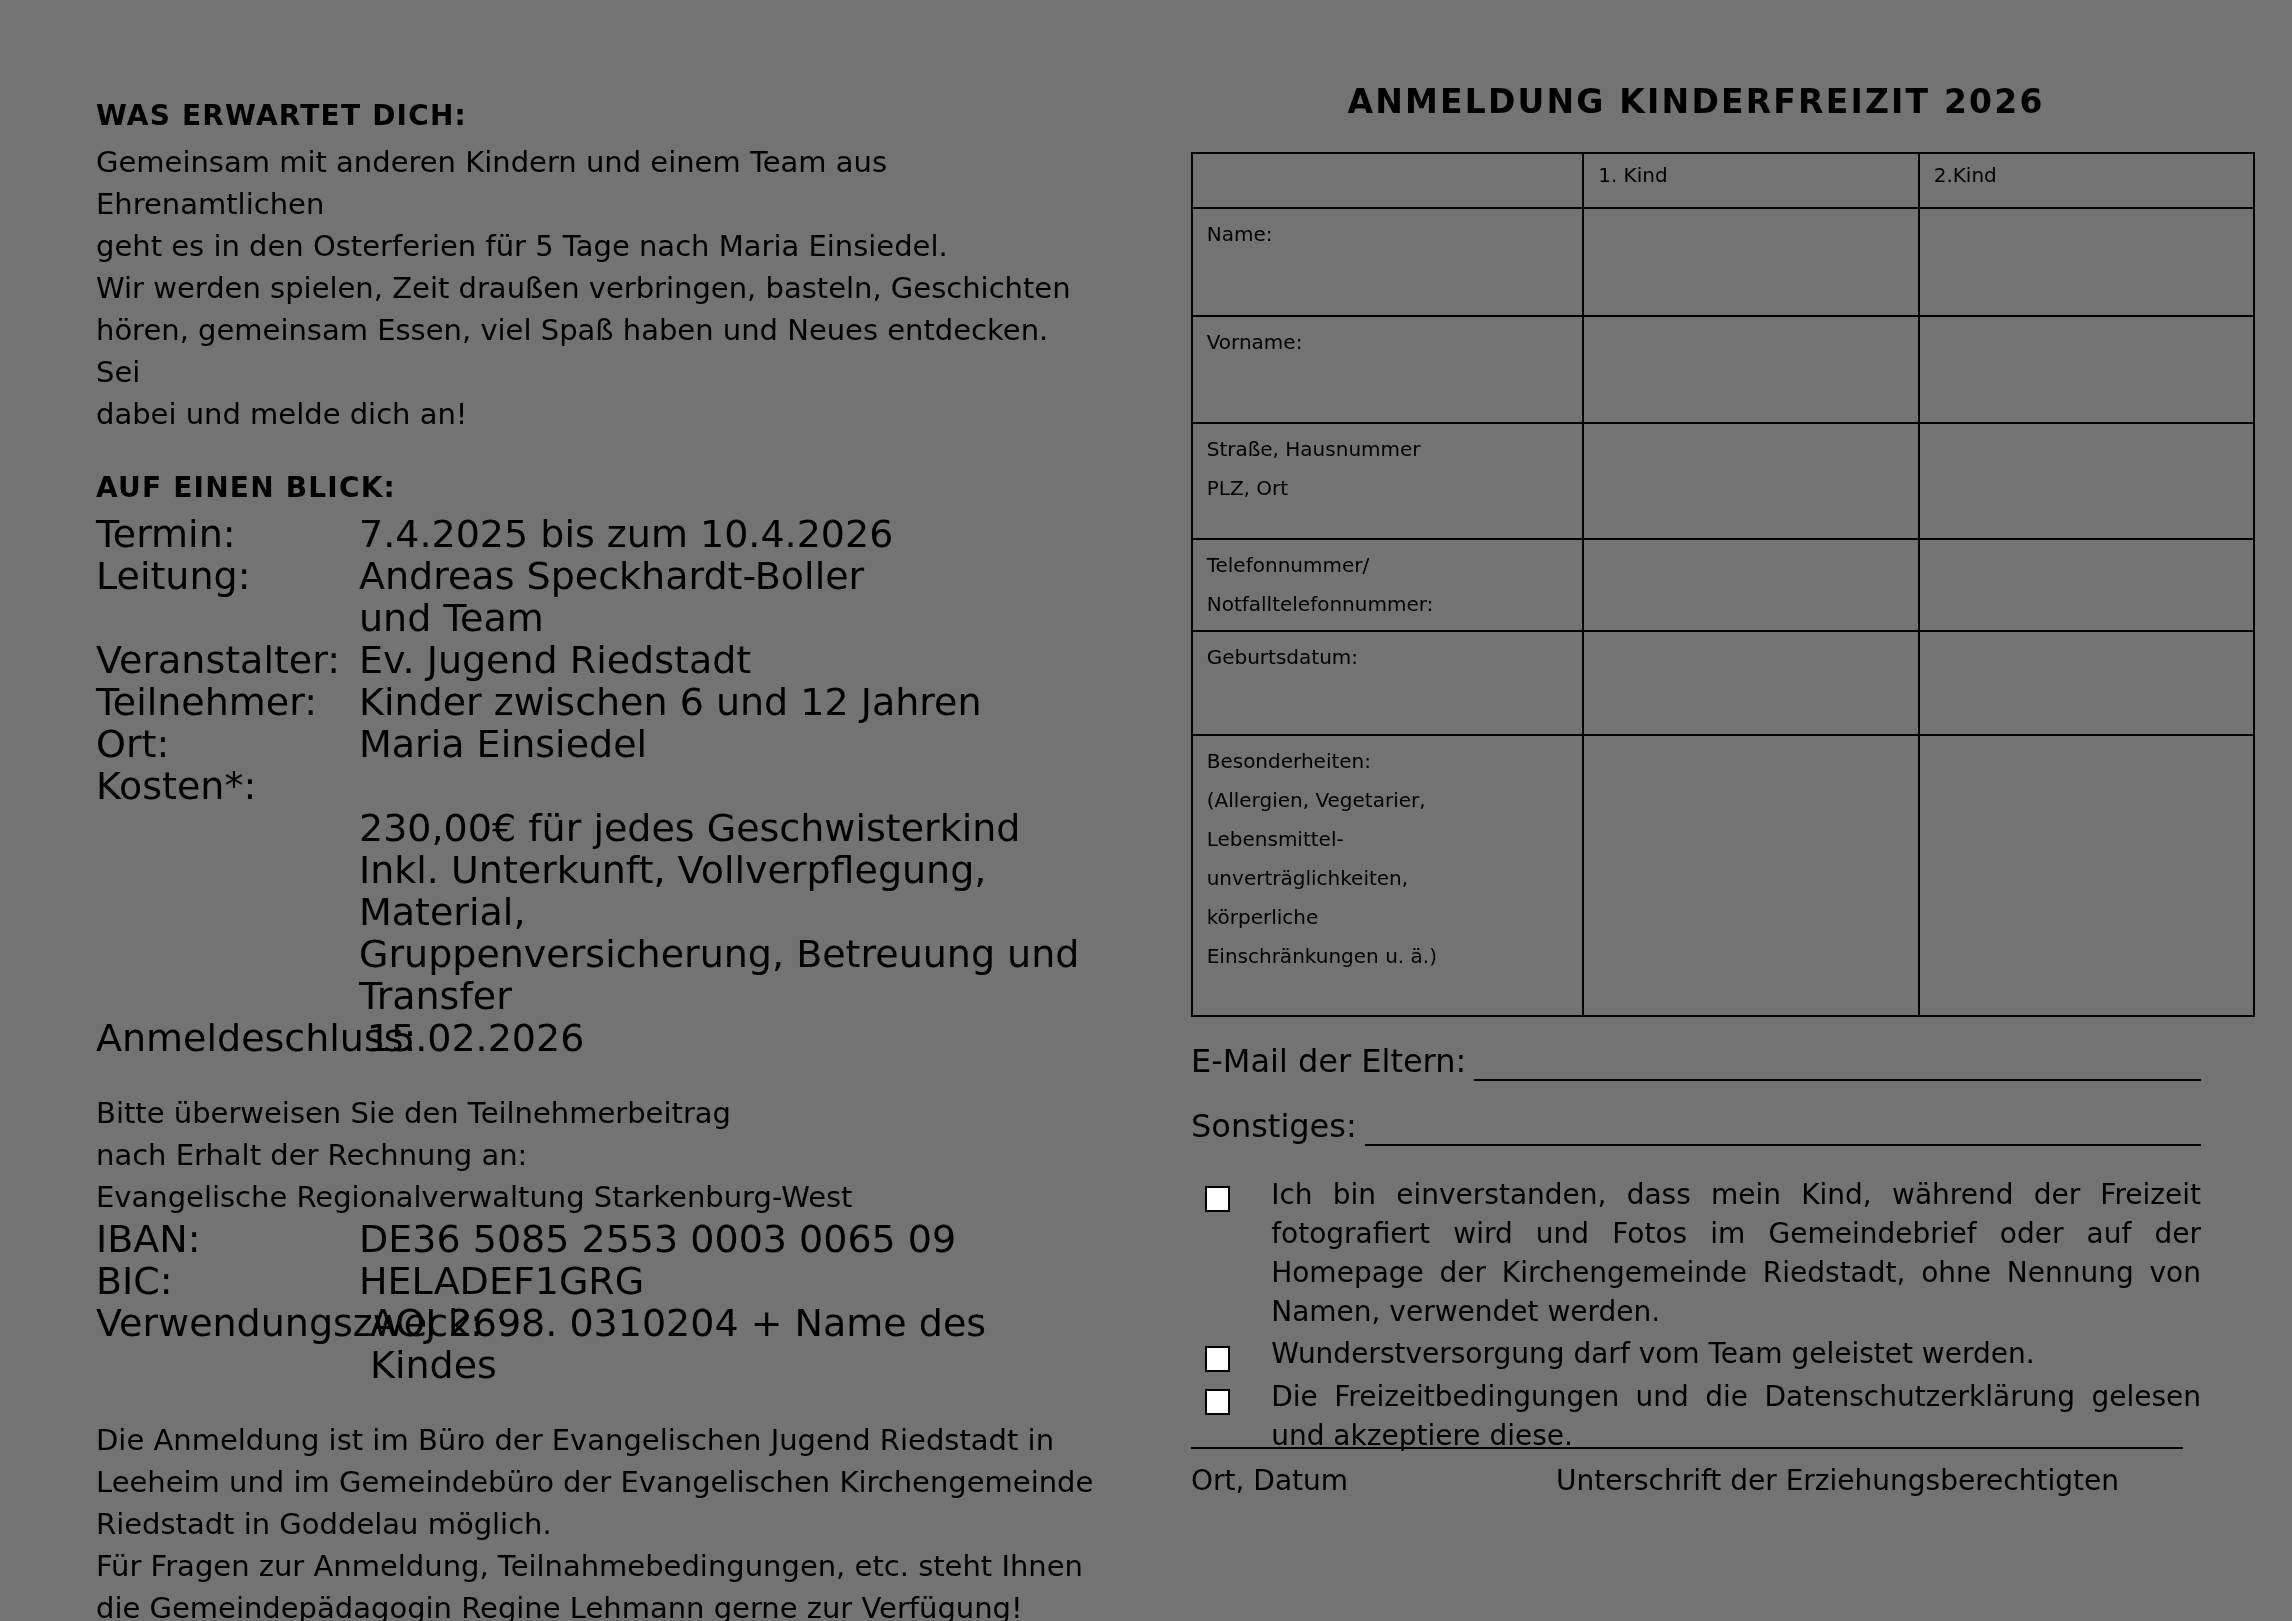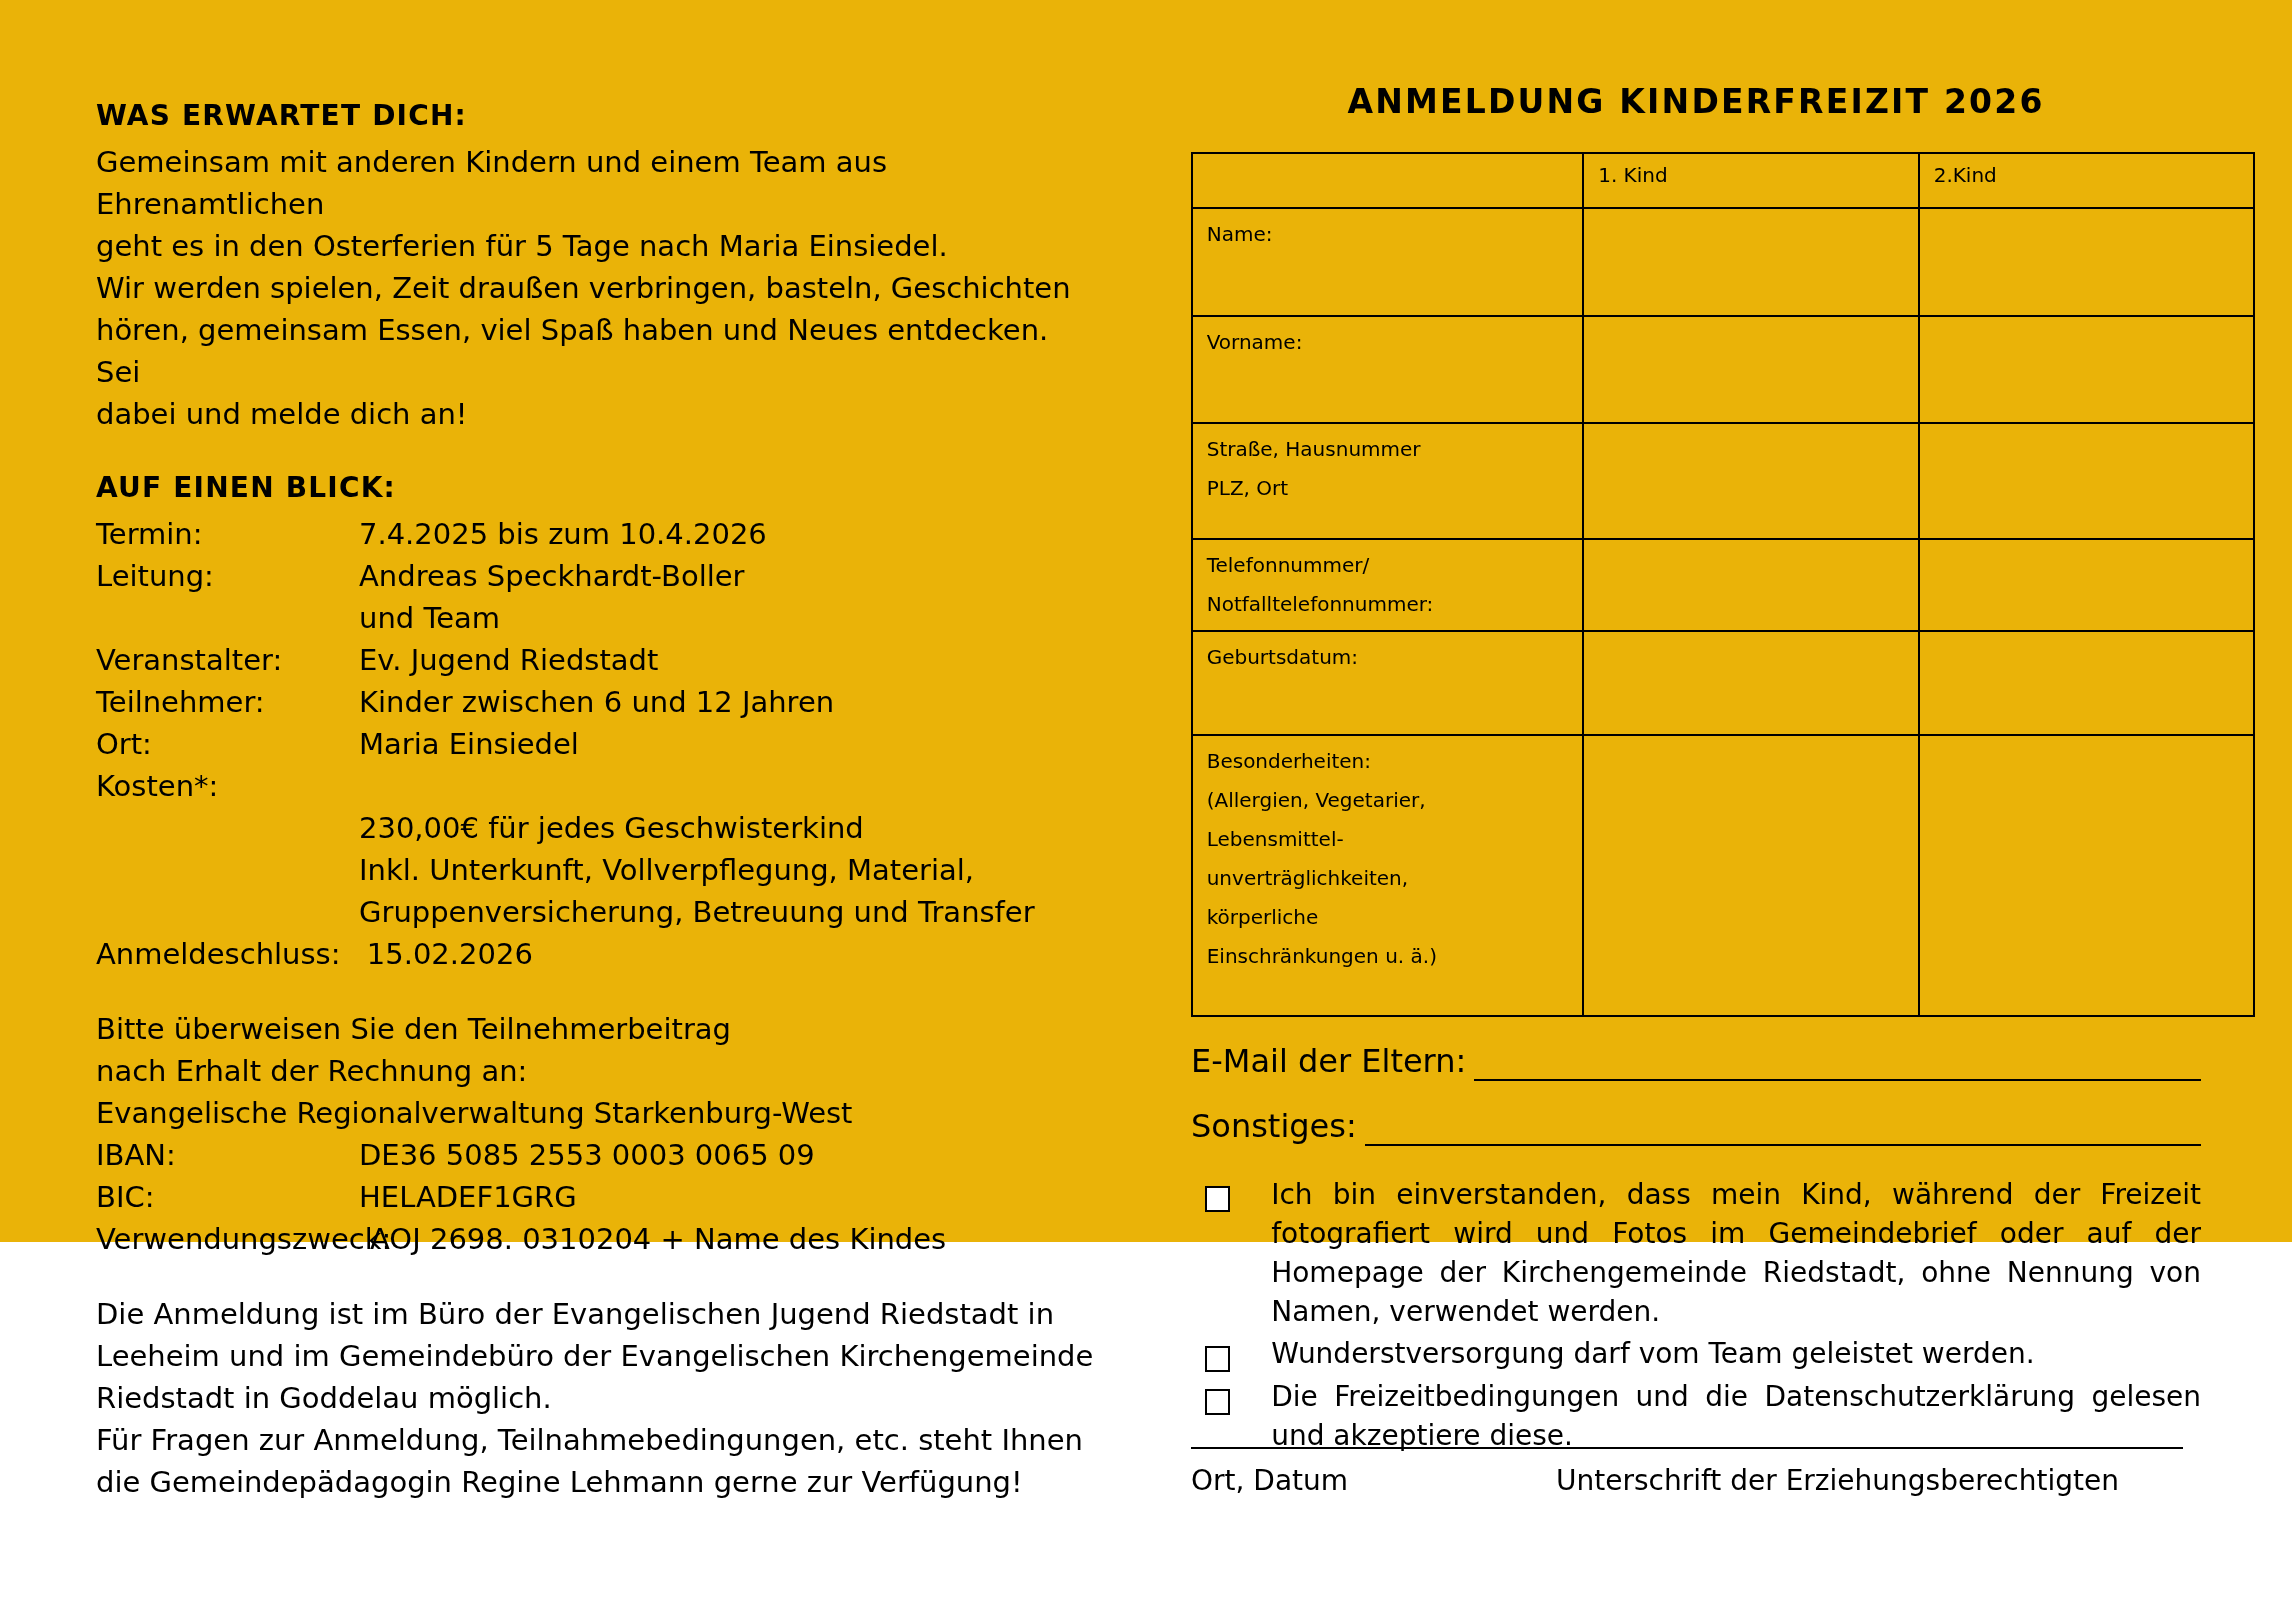--- a/index.html
+++ b/index.html
@@ -10,22 +10,22 @@
   body {
     width: 2293px;
     height: 1621px;
     font-family: "DejaVu Sans", sans-serif;
     color: #000000;
     overflow: hidden;
   }
   .page {
     position: relative;
     width: 2293px;
-    height: 1242px;
-    background: #eab308;
+    height: 1621px;
+    background: #737373;
     box-sizing: border-box;
   }
 
   
   .col-left {
     position: absolute;
     left: 96px;
     top: 96px;
     width: 1000px;
   }
@@ -52,21 +52,21 @@
   }
   .spacer-34 { height: 33px; }
 
   
   .dl {
     width: 100%;
   }
   .dl-row {
     display: flex;
     line-height: 42px;
-    font-size: 29px;
+    font-size: 38px;
   }
   .dl-label {
     width: 263px;
     flex: 0 0 263px;
   }
   .dl-label.wide {
     width: 274px;
     flex: 0 0 274px;
   }
   .dl-value {

